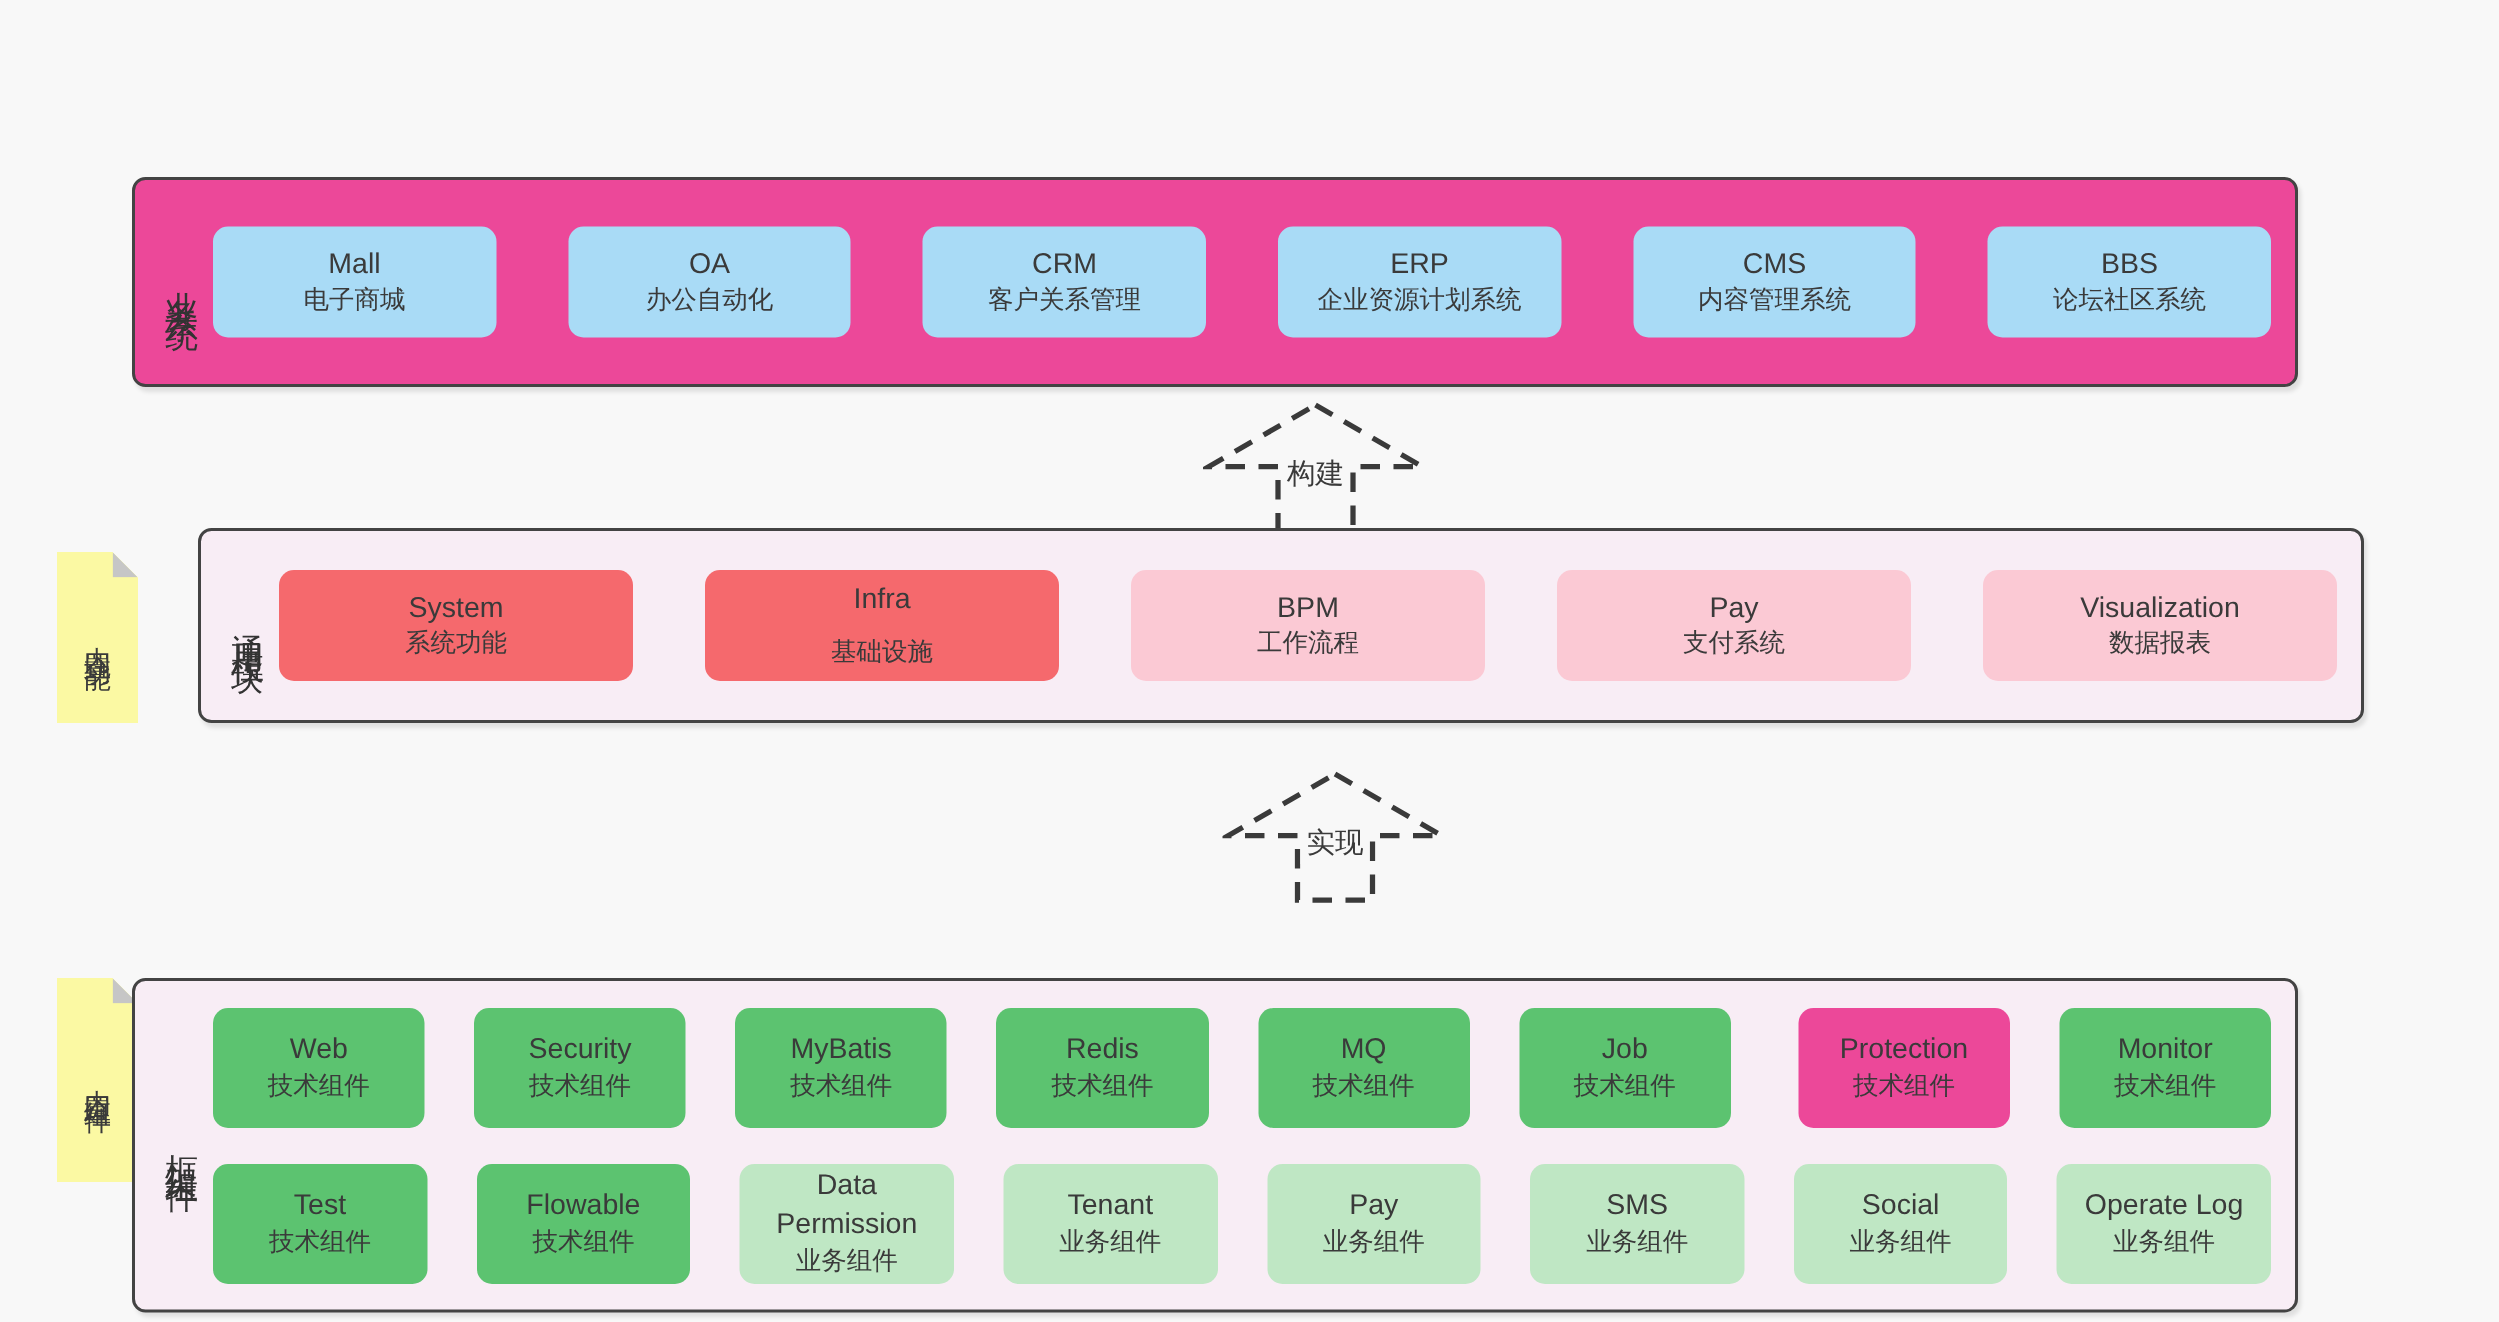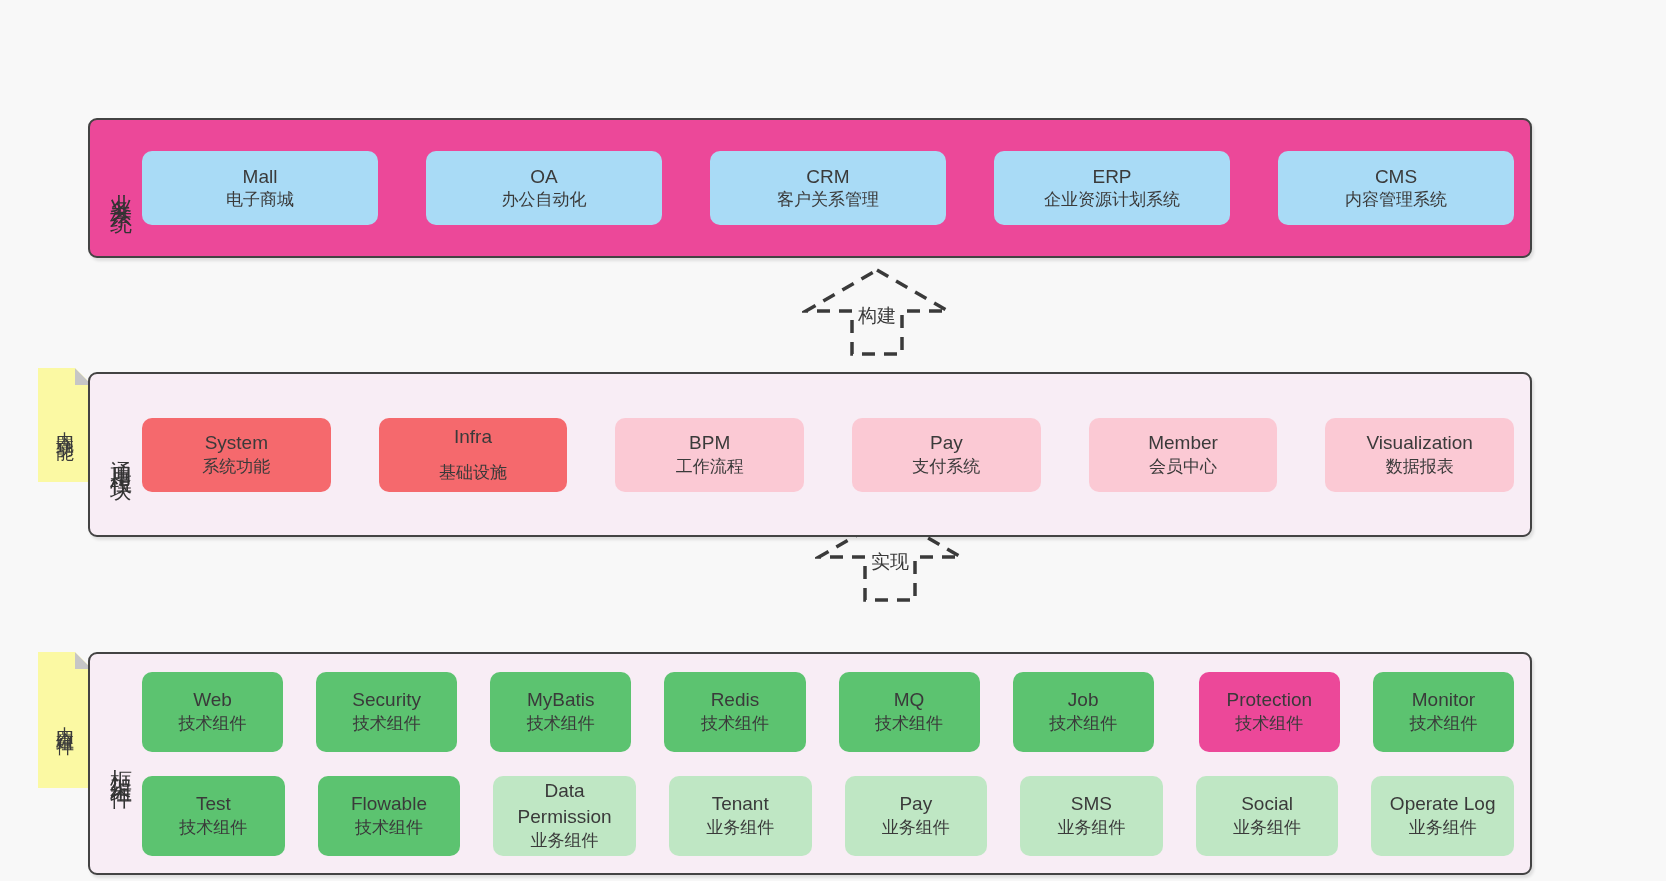--- a/index.html
+++ b/index.html
@@ -13,21 +13,21 @@
 
   
   .band{
     position:absolute;left:88px;width:1444px;
     background:#f8edf5;
     border:2px solid #434343;border-radius:9px;
     box-shadow:2px 3px 3px rgba(0,0,0,0.10);
     display:flex;box-sizing:border-box;z-index:2;
   }
   .band-top{top:118px;height:140px;}
-  .band-mid{top:372px;height:165px;}
+  .band-mid{top:352px;height:130px;margin-left:44px;}
   .band-bottom{top:652px;height:223px;}
 
   .band-label{
     writing-mode:vertical-rl;text-orientation:upright;
     font-size:22px;letter-spacing:6px;line-height:1;
     color:#333;align-self:center;padding-left:16px;width:26px;flex:0 0 auto;
   }
 
   .cells{
     flex:1;display:flex;align-items:center;gap:48px;
@@ -96,20 +96,24 @@
         <div class="cell-desc">客户关系管理</div>
       </div>
       <div class="cell" style="background: rgb(169, 219, 246);">
         <div class="cell-name">ERP</div>
         <div class="cell-desc">企业资源计划系统</div>
       </div>
       <div class="cell" style="background: rgb(169, 219, 246);">
         <div class="cell-name">CMS</div>
         <div class="cell-desc">内容管理系统</div>
       </div>
+      <div class="cell" style="background: rgb(169, 219, 246);">
+        <div class="cell-name">BBS</div>
+        <div class="cell-desc">论坛社区系统</div>
+      </div>
     </div>
   </section>
 
   <div class="arrow arrow-1">
     <svg viewBox="0 0 150 92">
       <polygon points="75,4 146,45 100,45 100,88 50,88 50,45 4,45" fill="none" stroke="#3a3a3a" stroke-width="3.5" stroke-dasharray="13 9"></polygon>
     </svg>
     <span class="arrow-label" style="background: rgb(248, 248, 248);">构建</span>
   </div>
 
@@ -126,24 +130,20 @@
       </div>
       <div class="cell" style="background: rgb(251, 201, 212);">
         <div class="cell-name">BPM</div>
         <div class="cell-desc">工作流程</div>
       </div>
       <div class="cell" style="background: rgb(251, 201, 212);">
         <div class="cell-name">Pay</div>
         <div class="cell-desc">支付系统</div>
       </div>
       <div class="cell" style="background: rgb(251, 201, 212);">
-        <div class="cell-name">Member</div>
-        <div class="cell-desc">会员中心</div>
-      </div>
-      <div class="cell" style="background: rgb(251, 201, 212);">
         <div class="cell-name">Visualization</div>
         <div class="cell-desc">数据报表</div>
       </div>
     </div>
   </section>
 
   <div class="arrow arrow-2">
     <svg viewBox="0 0 150 92">
       <polygon points="75,4 146,45 100,45 100,88 50,88 50,45 4,45" fill="none" stroke="#3a3a3a" stroke-width="3.5" stroke-dasharray="13 9"></polygon>
     </svg>

